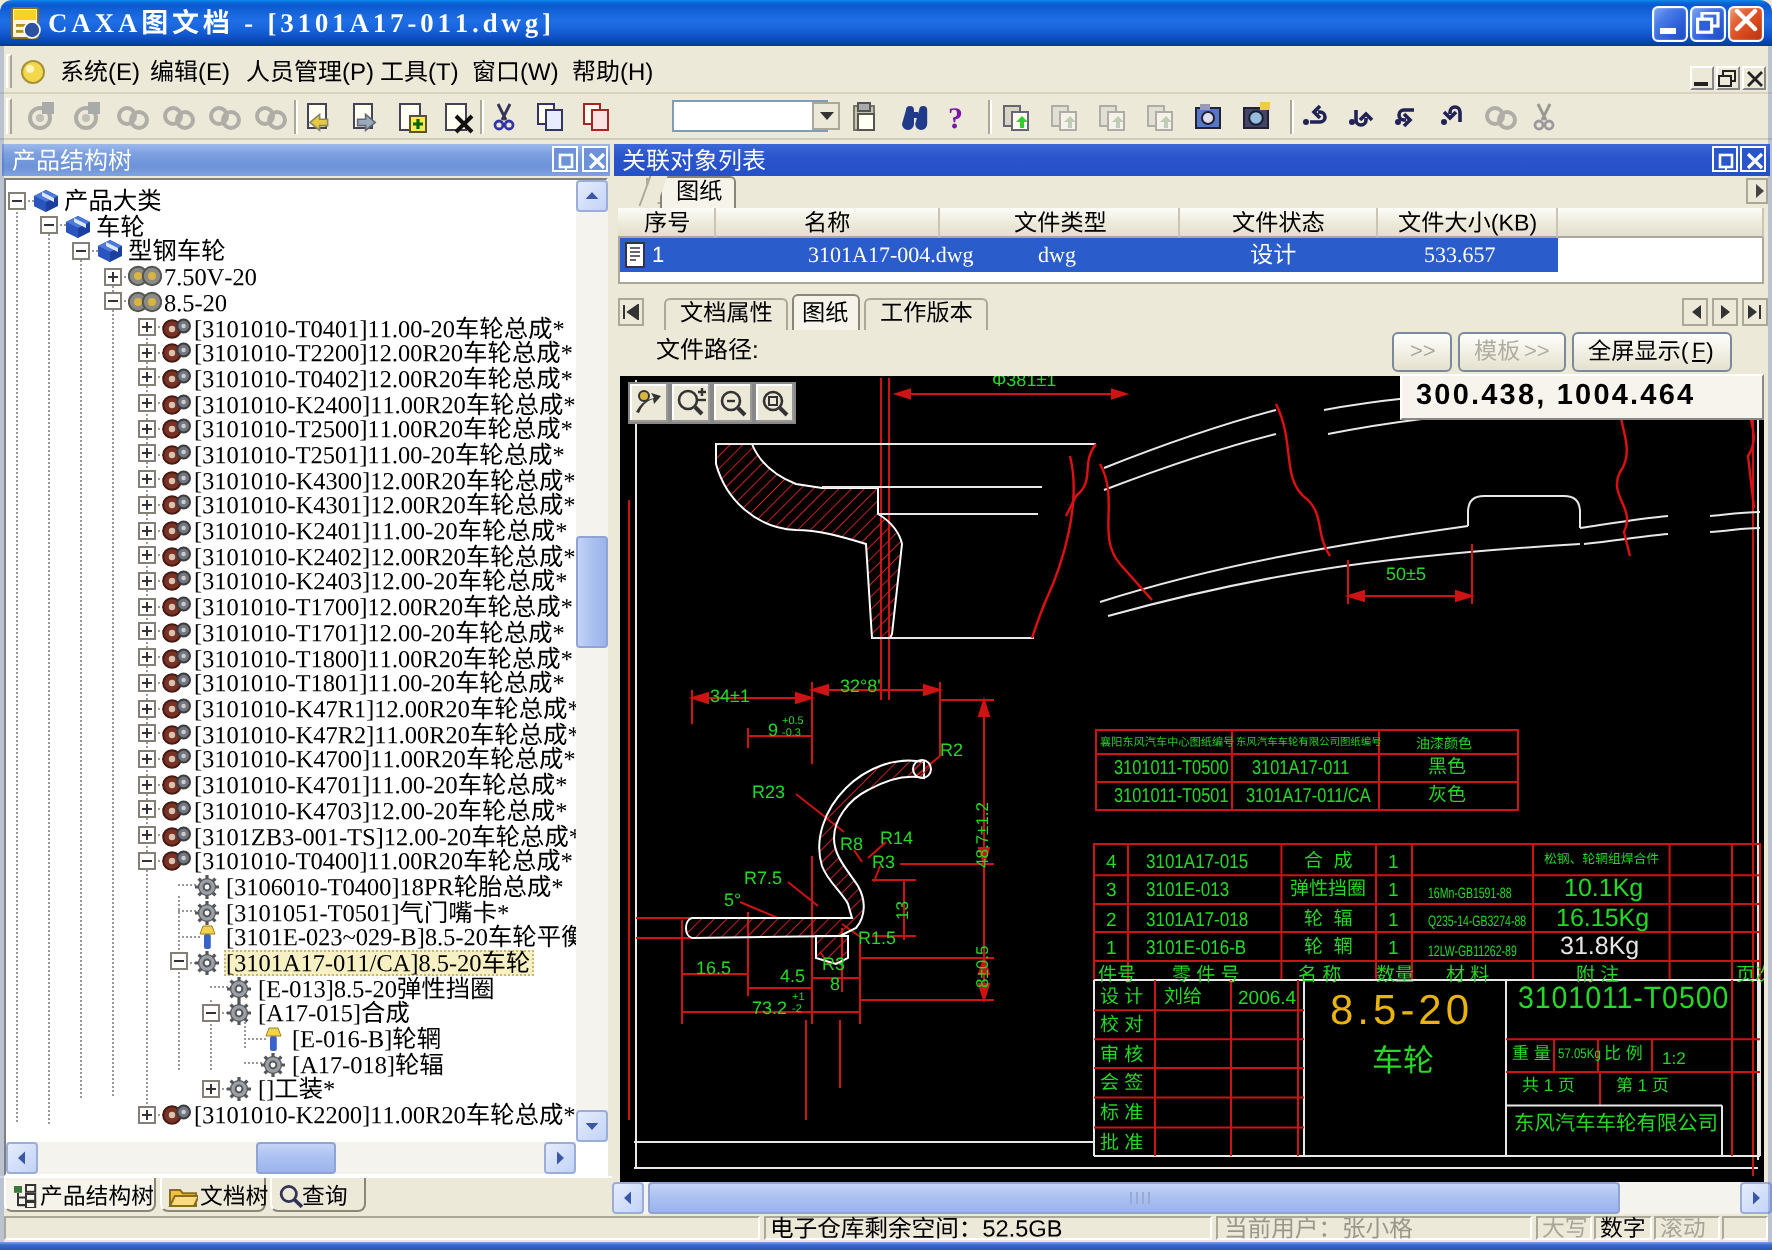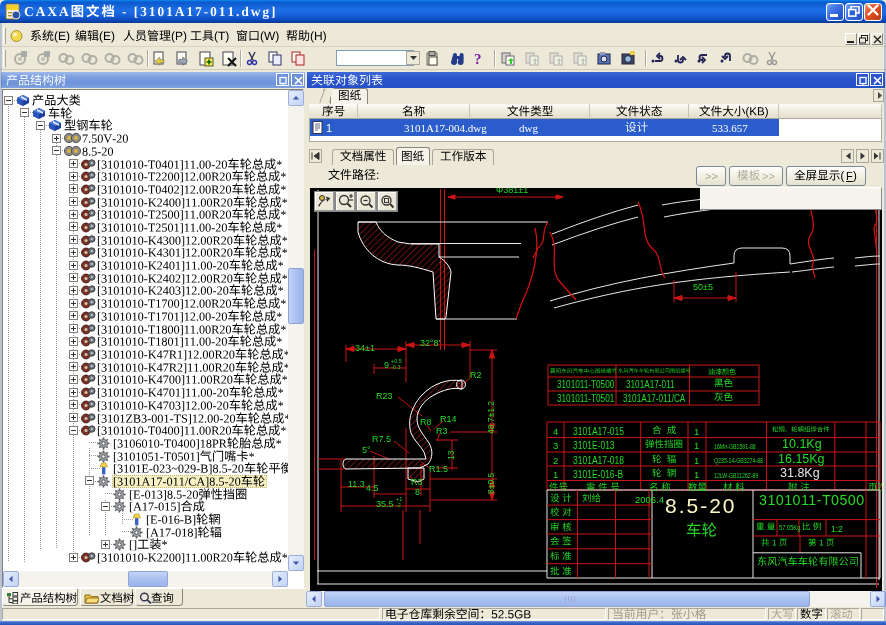--- a/index.html
+++ b/index.html
@@ -2108,25 +2108,25 @@
       <div style="position:absolute;left:81px;top:170px;font:5.5px 'Liberation Sans';color:#26d926;white-space:pre;letter-spacing:0px;">+0.5</div>
       <div style="position:absolute;left:81px;top:176px;font:5.5px 'Liberation Sans';color:#26d926;white-space:pre;letter-spacing:0px;">-0.3</div>
       <div style="position:absolute;left:160px;top:182px;font:9px 'Liberation Sans';color:#26d926;white-space:pre;letter-spacing:0px;">R2</div>
       <div style="position:absolute;left:66px;top:203px;font:9px 'Liberation Sans';color:#26d926;white-space:pre;letter-spacing:0px;">R23</div>
       <div style="position:absolute;left:130px;top:226px;font:9px 'Liberation Sans';color:#26d926;white-space:pre;letter-spacing:0px;">R14</div>
       <div style="position:absolute;left:110px;top:229px;font:9px 'Liberation Sans';color:#26d926;white-space:pre;letter-spacing:0px;">R8</div>
       <div style="position:absolute;left:126px;top:238px;font:9px 'Liberation Sans';color:#26d926;white-space:pre;letter-spacing:0px;">R3</div>
       <div style="position:absolute;left:62px;top:246px;font:9px 'Liberation Sans';color:#26d926;white-space:pre;letter-spacing:0px;">R7.5</div>
       <div style="position:absolute;left:52px;top:257px;font:9px 'Liberation Sans';color:#26d926;white-space:pre;letter-spacing:0px;">5°</div>
       <div style="position:absolute;left:119px;top:276px;font:9px 'Liberation Sans';color:#26d926;white-space:pre;letter-spacing:0px;">R1.5</div>
-      <div style="position:absolute;left:38px;top:291px;font:9px 'Liberation Sans';color:#26d926;white-space:pre;letter-spacing:0px;">11.3</div>
-      <div style="position:absolute;left:56px;top:295px;font:9px 'Liberation Sans';color:#26d926;white-space:pre;letter-spacing:0px;">4.5</div>
+      <div style="position:absolute;left:38px;top:291px;font:9px 'Liberation Sans';color:#26d926;white-space:pre;letter-spacing:0px;">16.5</div>
+      <div style="position:absolute;left:80px;top:295px;font:9px 'Liberation Sans';color:#26d926;white-space:pre;letter-spacing:0px;">4.5</div>
       <div style="position:absolute;left:101px;top:289px;font:9px 'Liberation Sans';color:#26d926;white-space:pre;letter-spacing:0px;">R3</div>
       <div style="position:absolute;left:105px;top:299px;font:9px 'Liberation Sans';color:#26d926;white-space:pre;letter-spacing:0px;">8</div>
-      <div style="position:absolute;left:66px;top:311px;font:9px 'Liberation Sans';color:#26d926;white-space:pre;letter-spacing:0px;">35.5</div>
+      <div style="position:absolute;left:66px;top:311px;font:9px 'Liberation Sans';color:#26d926;white-space:pre;letter-spacing:0px;">73.2</div>
       <div style="position:absolute;left:86px;top:308px;font:5.5px 'Liberation Sans';color:#26d926;white-space:pre;letter-spacing:0px;">+1</div>
       <div style="position:absolute;left:86px;top:314px;font:5.5px 'Liberation Sans';color:#26d926;white-space:pre;letter-spacing:0px;">-2</div>
       <div style="position:absolute;left:172px;top:218px;font:8.5px 'Liberation Sans';color:#26d926;white-space:pre;letter-spacing:0px;transform:rotate(-90deg);transform-origin:0 0;position:absolute;left:176px;top:246px">48.7±1.2</div>
       <div style="position:absolute;left:172px;top:282px;font:8.5px 'Liberation Sans';color:#26d926;white-space:pre;letter-spacing:0px;transform:rotate(-90deg);transform-origin:0 0;position:absolute;left:176px;top:306px">8±0.5</div>
       <div style="position:absolute;left:132px;top:256px;font:8.5px 'Liberation Sans';color:#26d926;white-space:pre;letter-spacing:0px;transform:rotate(-90deg);transform-origin:0 0;position:absolute;left:136px;top:272px">13</div>
       <svg style="position:absolute;left:240px;top:180px;overflow:visible;" width="70" height="9">
         <g fill="#26d926" transform="translate(0,4.9) scale(0.0056,-0.0056)">
           <use href="#q1z"></use>
           <use href="#q1A" x="1000"></use>
           <use href="#q1B" x="2000"></use>
@@ -2318,22 +2318,22 @@
           <use href="#q2c"></use>
           <use href="#q2b" x="1278"></use>
         </g>
       </svg>
       <svg style="position:absolute;left:272px;top:304.5px;overflow:visible;" width="22" height="14">
         <g fill="#26d926" transform="translate(0,8.4) scale(0.0095,-0.0095)">
           <use href="#q2d"></use>
           <use href="#q2e" x="1000"></use>
         </g>
       </svg>
-      <div style="position:absolute;left:309px;top:305.5px;font:9.5px 'Liberation Sans';color:#26d926;white-space:pre;letter-spacing:0px;margin-left:16px;">2006.4</div>
-      <div style="position:absolute;left:355px;top:306px;font:21px 'Liberation Sans';color:#fef9c3;white-space:pre;letter-spacing:2px;">8.5-20</div>
+      <div style="position:absolute;left:309px;top:305.5px;font:9.5px 'Liberation Sans';color:#26d926;white-space:pre;letter-spacing:0px;">2006.4</div>
+      <div style="position:absolute;left:355px;top:306px;font:21px 'Liberation Sans';color:#eab308;white-space:pre;letter-spacing:2px;">8.5-20</div>
       <svg style="position:absolute;left:376px;top:334px;overflow:visible;" width="34" height="22">
         <g fill="#26d926" transform="translate(0,13.6) scale(0.0155,-0.0155)">
           <use href="#q4"></use>
           <use href="#q5" x="1000"></use>
         </g>
       </svg>
       <div style="position:absolute;left:449px;top:303px;font:15.5px 'Liberation Sans';color:#26d926;white-space:pre;letter-spacing:0.5px;transform:scaleX(.92);transform-origin:0 0">3101011-T0500</div>
       <svg style="position:absolute;left:446px;top:334px;overflow:visible;" width="22" height="13">
         <g fill="#26d926" transform="translate(0,7.5) scale(0.0085,-0.0085)">
           <use href="#q2f"></use>
@@ -2395,20 +2395,21 @@
       <circle cx="6.5" cy="6.5" r="4.5" fill="none" stroke="#333" stroke-width="1.3"></circle>
       <path d="M10 10 L13.5 13.5" stroke="#333" stroke-width="2"></path>
       <path d="M4.5 6.5 h4" stroke="#333" stroke-width="1.2"></path>
     </svg>
     <svg class="abs" style="left:380px;top:194px" width="16" height="16">
       <circle cx="6.5" cy="6.5" r="4.5" fill="none" stroke="#333" stroke-width="1.3"></circle>
       <path d="M10 10 L13.5 13.5" stroke="#333" stroke-width="2"></path>
       <rect x="4.5" y="4.5" width="4" height="4" fill="none" stroke="#333"></rect>
     </svg>
     <div class="abs" style="left:700px;top:187px;width:182px;height:23px;background:#f6f4ec;border:1px solid #888;border-top:1px solid #fff;border-left:1px solid #fff"></div>
+    <div style="position:absolute;left:708px;top:190px;font:bold 14.5px 'Liberation Sans', sans-serif;color:#000;white-space:pre;letter-spacing:1.1px;">300.438, 1004.464</div>
     <div class="abs" style="left:306px;top:591px;width:580px;height:16px;background:#f4f3ee"></div>
     <div class="abs" style="left:306px;top:591px;width:16px;height:16px;background:linear-gradient(135deg,#e6edfc,#c2d3f7);border:1px solid #9caed8;border-radius:2px"></div>
     <svg class="abs" style="left:310px;top:595px" width="8" height="8">
       <path d="M2.5 0.8 L6 4 L2.5 7.2 z" fill="#3a57a8" transform="rotate(180 4 4)"></path>
     </svg>
     <div class="abs" style="left:870px;top:591px;width:16px;height:16px;background:linear-gradient(135deg,#e6edfc,#c2d3f7);border:1px solid #9caed8;border-radius:2px"></div>
     <svg class="abs" style="left:874px;top:595px" width="8" height="8">
       <path d="M2.5 0.8 L6 4 L2.5 7.2 z" fill="#3a57a8" transform="rotate(0 4 4)"></path>
     </svg>
     <div class="abs" style="left:324px;top:591px;width:486px;height:16px;background:linear-gradient(180deg,#c4d4f6,#aac0f0 50%,#9cb4ec);border:1px solid #8fa4d2;border-radius:2px"></div>

